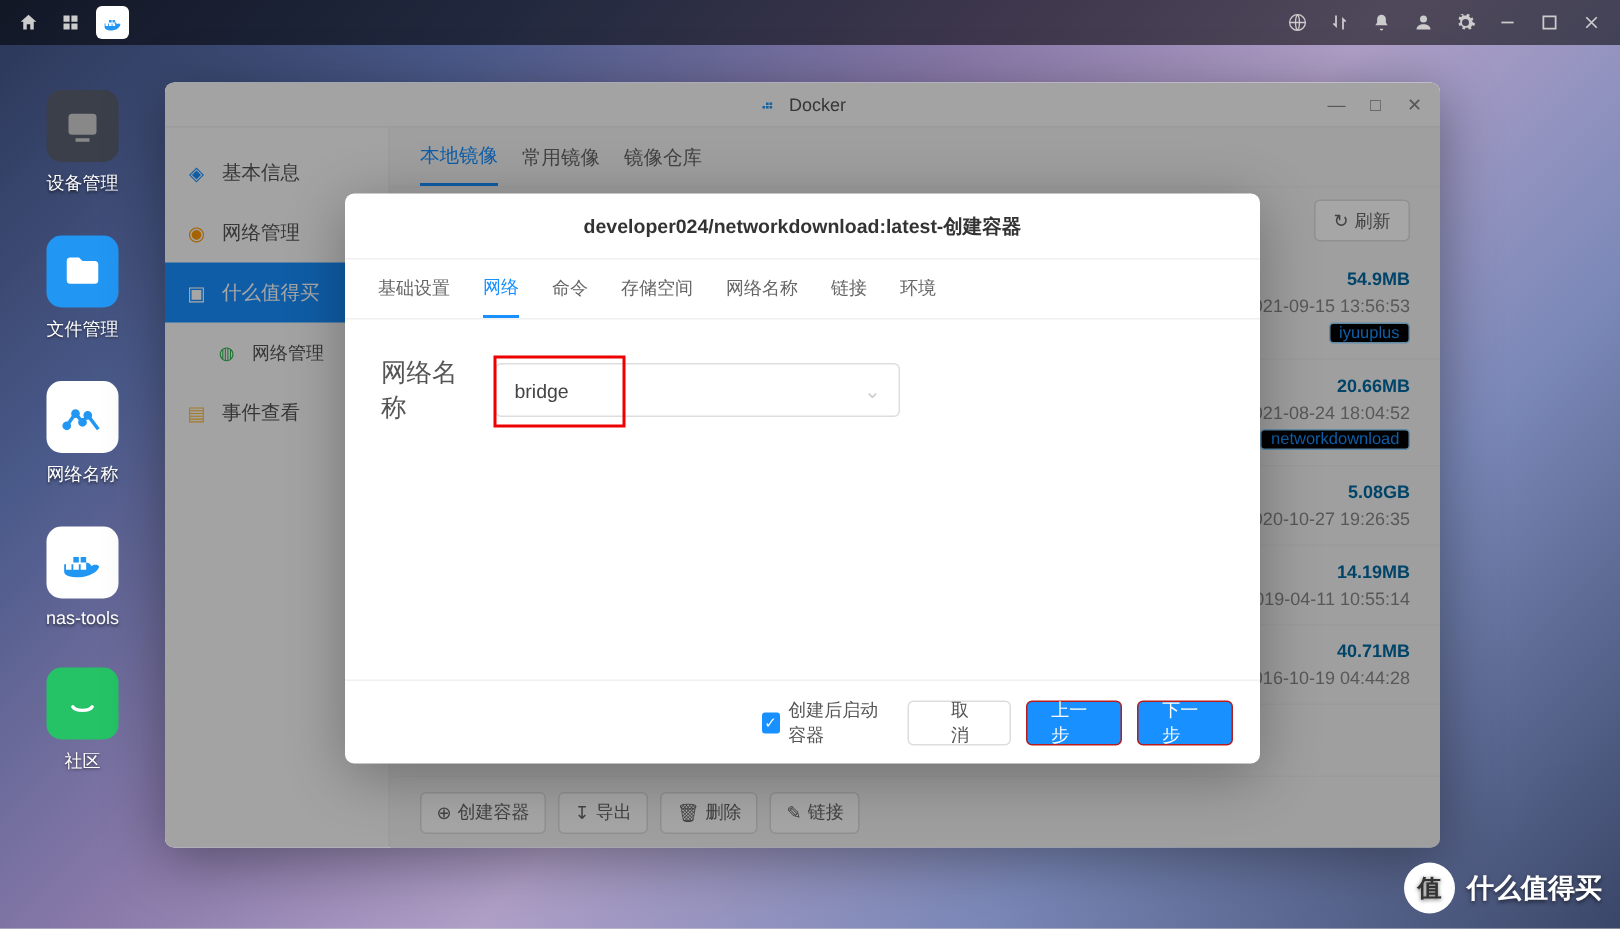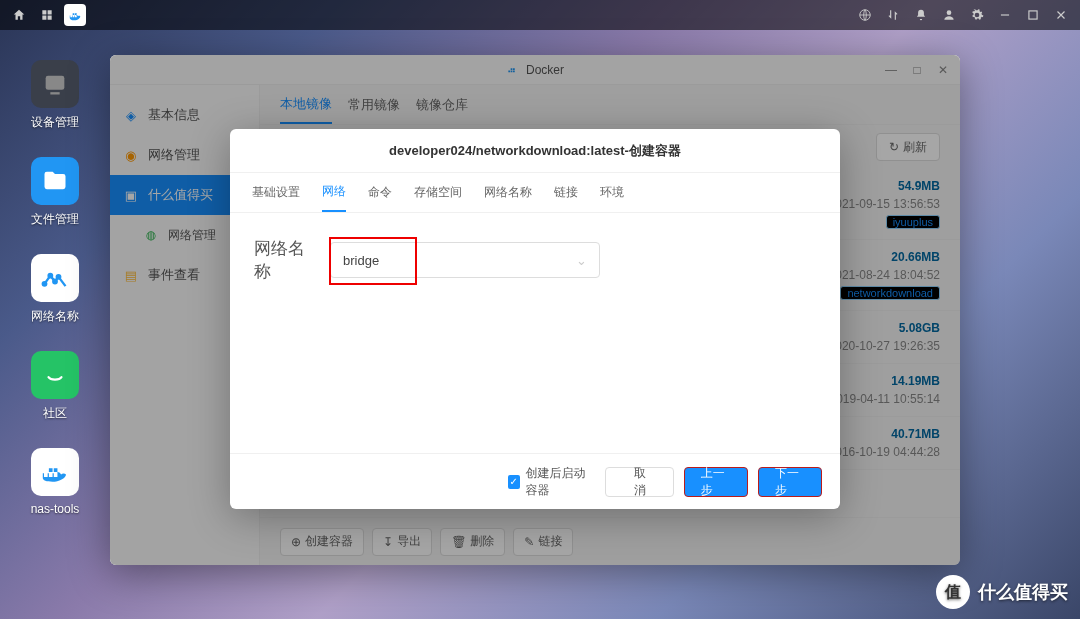--- a/index.html
+++ b/index.html
@@ -153,34 +153,34 @@
           <path d="M3 17l5-7 4 5 3-4 6 8"></path>
           <circle cx="3" cy="17" r="1.5" fill="#2196f3"></circle>
           <circle cx="8" cy="10" r="1.5" fill="#2196f3"></circle>
           <circle cx="12" cy="15" r="1.5" fill="#2196f3"></circle>
           <circle cx="15" cy="11" r="1.5" fill="#2196f3"></circle>
         </svg>
       </div>
     <span>网络名称</span>
   </div>
   <div class="dicon">
+    <div class="icon-box" style="background:#fff">
+        <svg width="30" height="22" viewBox="0 0 24 18" fill="#2196f3">
+          <path d="M3 10h3v3H3zm4 0h3v3H7zm4 0h3v3h-3zM7 6h3v3H7zm4 0h3v3h-3zM2 14c0 2 3 3 8 3s11-3 11-6c-1-1-3-1-4 0-1-2-3-2-3-2v1H2z"></path>
+        </svg>
+      </div>
+    <span>nas-tools</span>
+  </div>
+  <div class="dicon">
     <div class="icon-box" style="background:#25c366">
         <svg width="26" height="26" viewBox="0 0 24 24" fill="none" stroke="#fff" stroke-width="2" stroke-linecap="round">
           <path d="M6 14c2 3 10 3 12 0"></path>
         </svg>
       </div>
     <span>社区</span>
-  </div>
-  <div class="dicon">
-    <div class="icon-box" style="background:#fff">
-        <svg width="30" height="22" viewBox="0 0 24 18" fill="#2196f3">
-          <path d="M3 10h3v3H3zm4 0h3v3H7zm4 0h3v3h-3zM7 6h3v3H7zm4 0h3v3h-3zM2 14c0 2 3 3 8 3s11-3 11-6c-1-1-3-1-4 0-1-2-3-2-3-2v1H2z"></path>
-        </svg>
-      </div>
-    <span>nas-tools</span>
   </div>
 </div>
 
 <div class="window">
   <div class="titlebar">
     <span style="display:flex;align-items:center;gap:6px">
       <svg width="14" height="14" viewBox="0 0 24 24" fill="#2196f3">
           <path d="M4 13h3v3H4zm4 0h3v3H8zm4 0h3v3h-3zm-4-4h3v3H8zm4 0h3v3h-3z"></path>
         </svg>
       <span>Docker</span>

